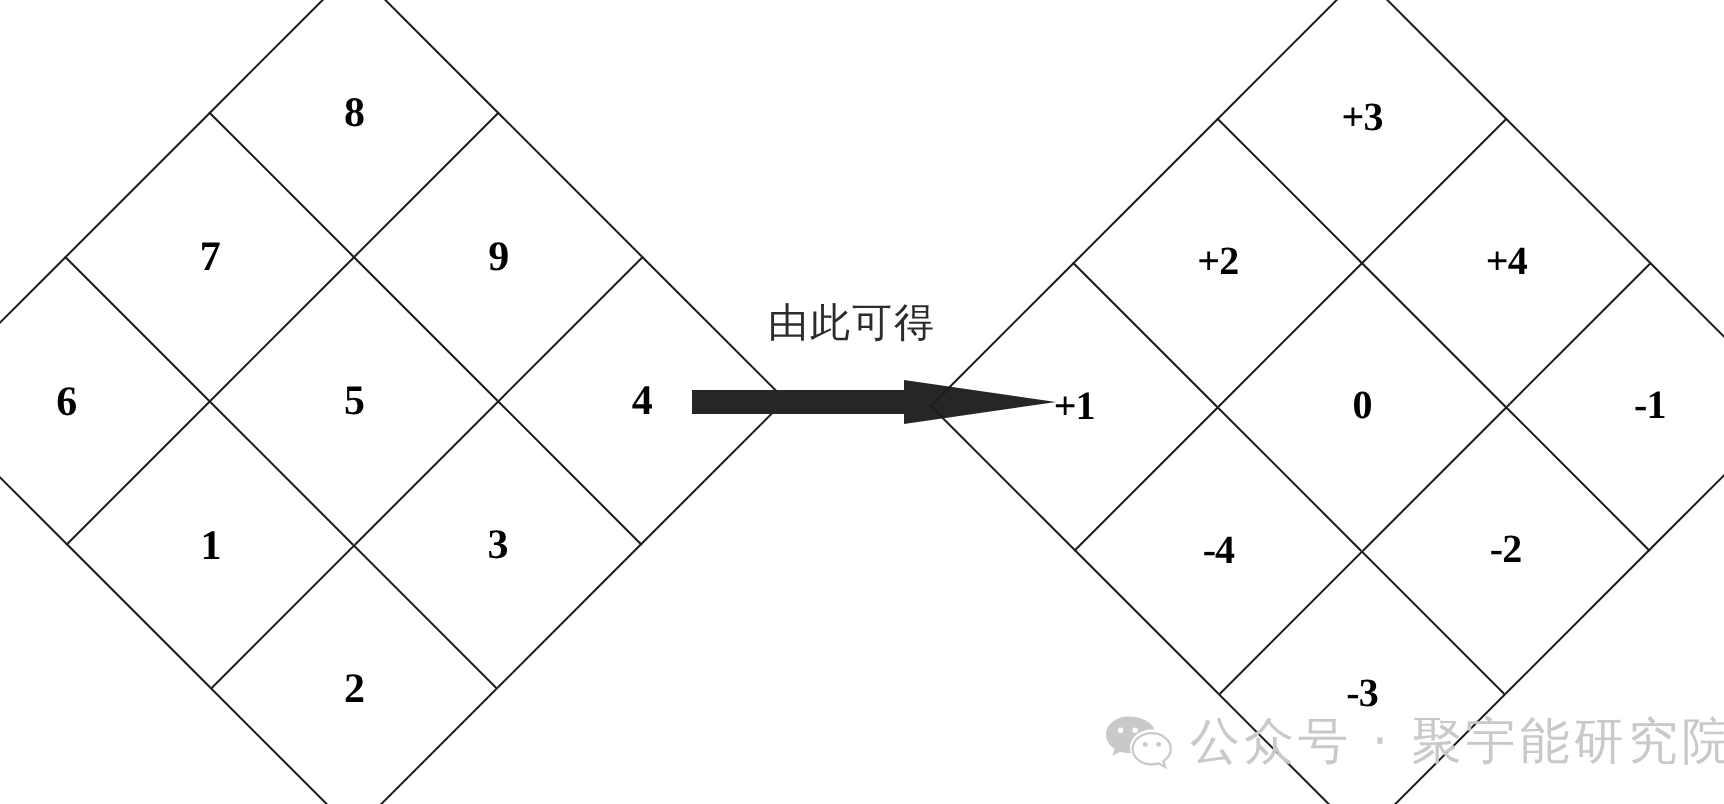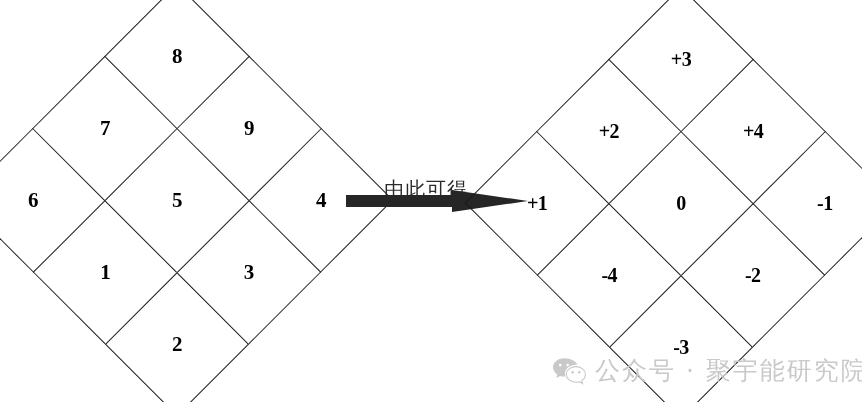--- a/index.html
+++ b/index.html
@@ -75,21 +75,20 @@
     position: absolute;
     left: 0;
     top: 0;
     width: 172px;
     text-align: center;
     font-family: "DejaVu Sans", "Liberation Sans", sans-serif;
     font-size: 20px;
     color: #2b2b2b;
     letter-spacing: 1px;
     line-height: 26px;
-    margin-top: 28px;
   }
   .transition-arrow {
     position: absolute;
     left: 4px;
     top: 40px;
     width: 186px;
     height: 26px;
   }
 
   

